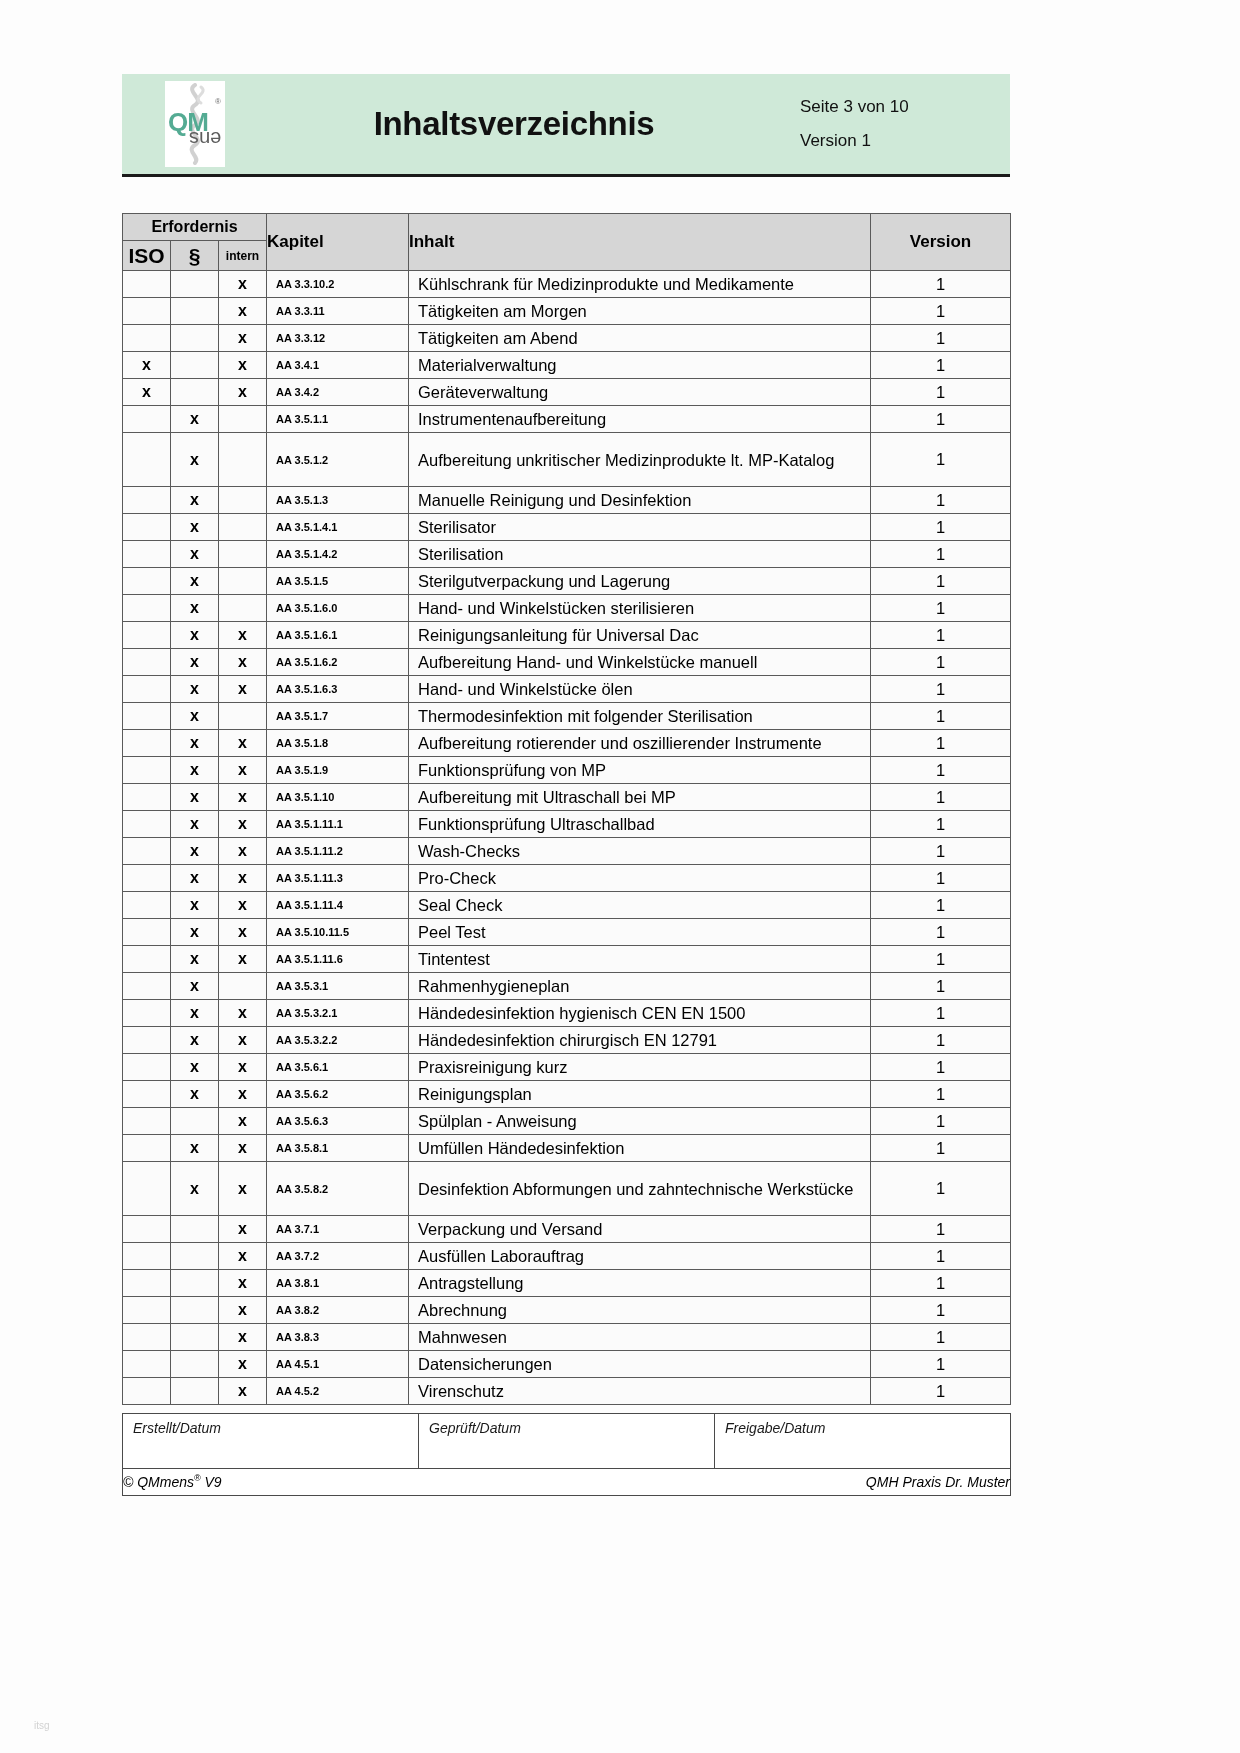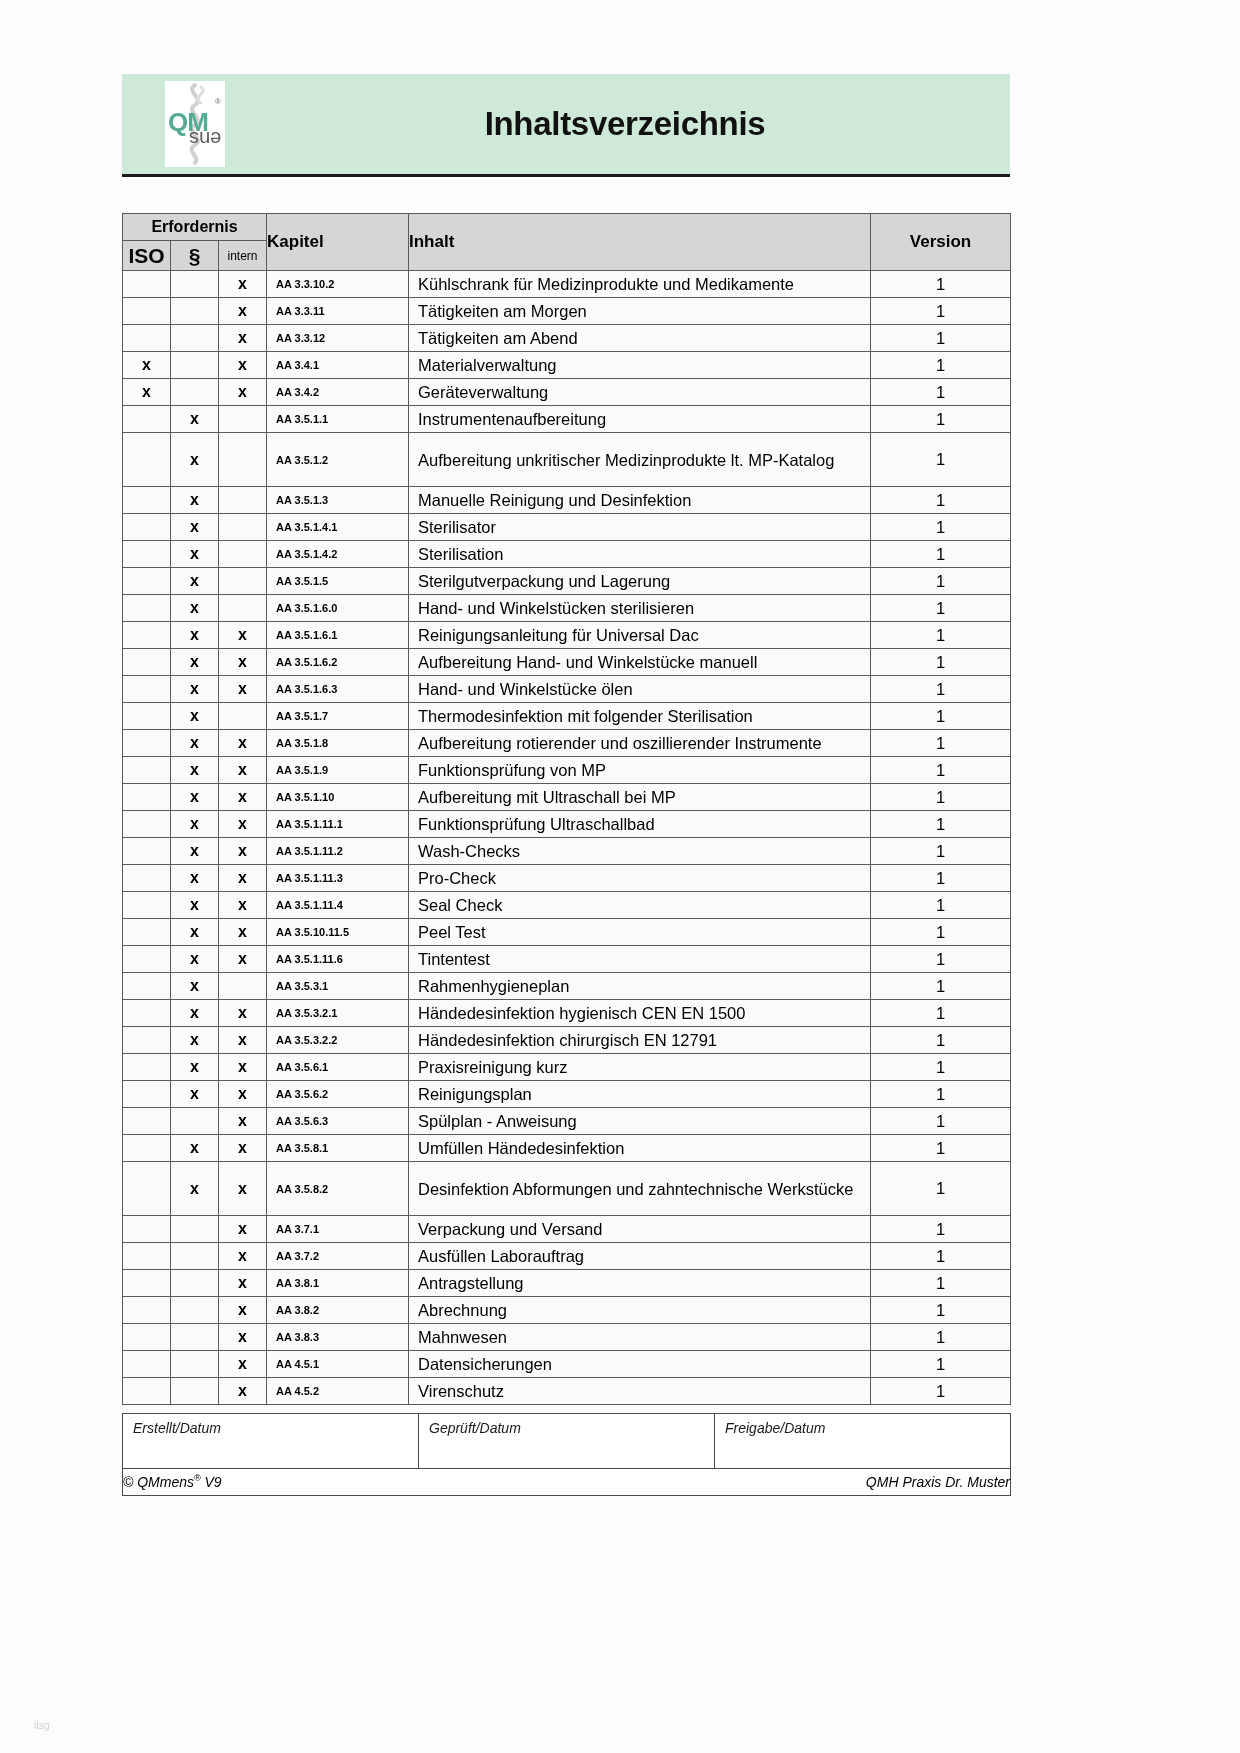--- a/index.html
+++ b/index.html
@@ -122,21 +122,21 @@
     height: 27px;
     text-align: center;
     font-size: 16px;
   }
   th.sub {
     height: 30px;
     text-align: center;
     font-size: 21px;
     font-weight: bold;
   }
-  th.sub.intern { font-size: 12px; font-weight: normal; }
+  th.sub.intern { font-size: 12px; font-weight: bold; }
   th.kapitel, th.inhalt, th.version {
     text-align: left;
     padding-left: 9px;
     font-size: 17px;
     vertical-align: middle;
   }
   th.version { text-align: center; padding-left: 0; }
 
   col.c-iso   { width: 48px; }
   col.c-par   { width: 48px; }
@@ -227,20 +227,24 @@
             <path d="M24 2 C14 8, 34 16, 24 22 C14 28, 34 36, 24 42 C14 48, 34 56, 24 62 C14 68, 30 74, 24 80" fill="none" stroke="#9b9b9b" stroke-width="4" stroke-linecap="round"></path>
             <path d="M30 4 C38 10, 20 14, 30 20" fill="none" stroke="#b4b4b4" stroke-width="3" stroke-linecap="round"></path>
           </svg>
           <span class="logo-qm">QM</span>
           <span class="logo-reg">®</span>
           <span class="logo-ens">ens</span>
         </div>
       </div>
       <div class="title-cell">
         <div class="doc-title">Inhaltsverzeichnis</div>
+      </div>
+      <div class="meta-cell">
+        <div class="meta-line">Seite 3 von 10</div>
+        <div class="meta-line">Version 1</div>
       </div>
     </div>
 
     <div class="toc-wrap">
       <table class="toc">
         <colgroup>
           <col class="c-iso">
             <col class="c-par">
             <col class="c-int">
           <col class="c-kap">

